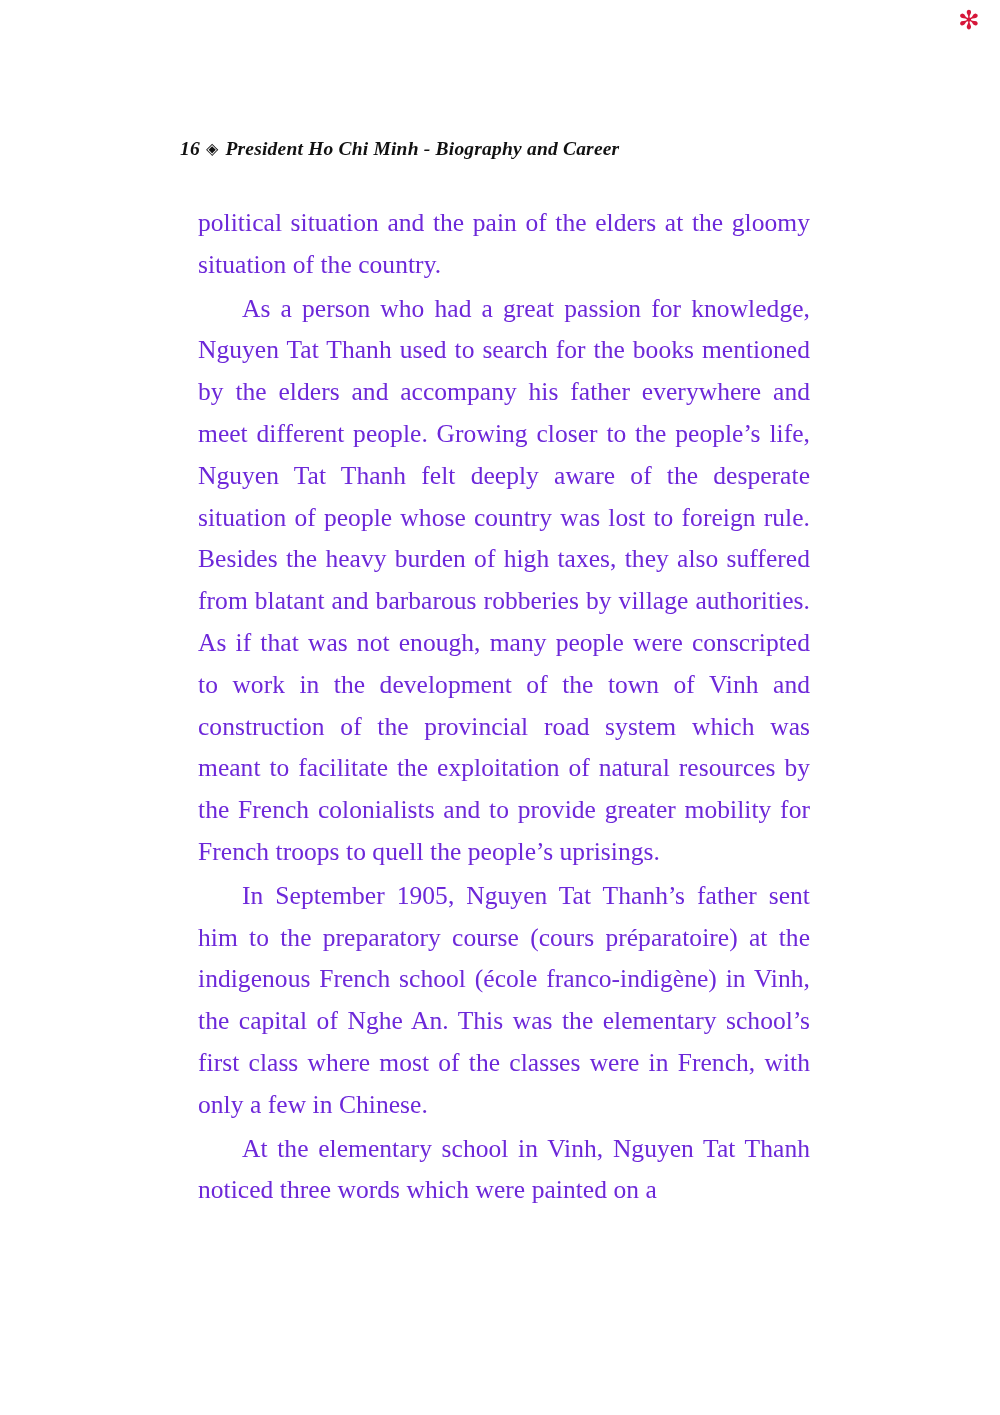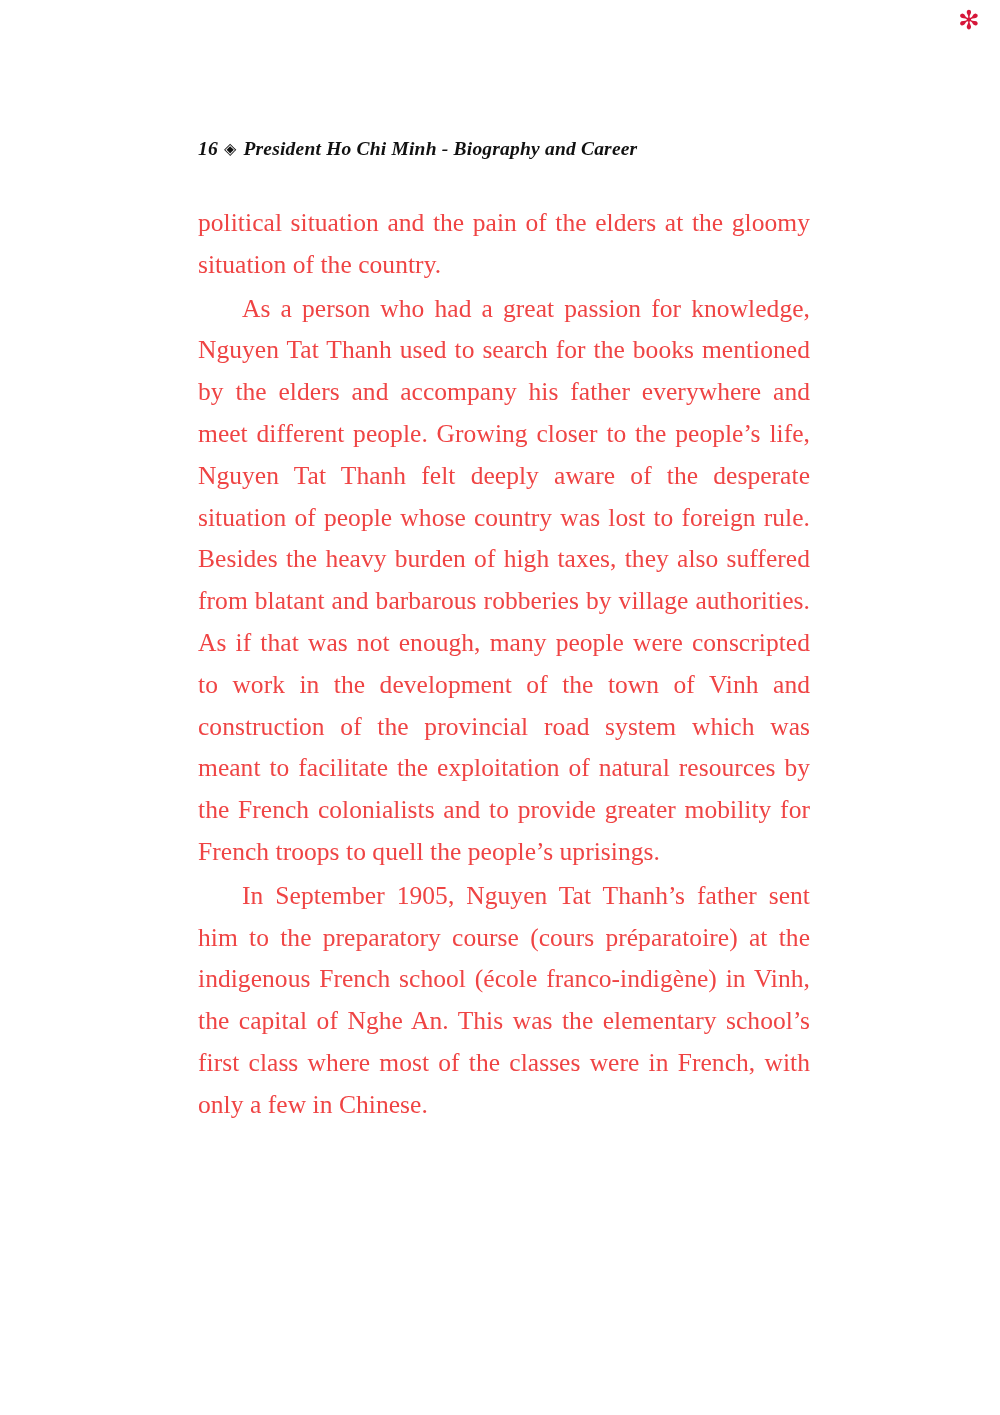--- a/index.html
+++ b/index.html
@@ -31,21 +31,21 @@
     color: #d6173a;
     font-size: 26px;
     line-height: 26px;
     text-align: center;
     user-select: none;
   }
   
   .running-head {
     position: absolute;
     top: 138px;
-    left: 198px;
+    left: 180px;
     width: 620px;
     font-family: "Liberation Serif", serif;
     font-style: italic;
     font-weight: bold;
     font-size: 19.5px;
     letter-spacing: 0.2px;
     color: #111111;
     white-space: nowrap;
   }
   .running-head .folio {
@@ -71,21 +71,21 @@
     top: 202px;
     left: 198px;
     width: 612px;
   }
   p.para {
     margin: 0;
     font-size: 25.5px;
     line-height: 41.8px;
     text-align: justify;
     text-justify: inter-word;
-    color: #ef4444;
+    color: #6d28d9;
     letter-spacing: 0.05px;
   }
   p.para.indent {
     text-indent: 44px;
   }
   p.para + p.para {
     margin-top: 2px;
   }
 </style>
 </head>
@@ -96,15 +96,16 @@
   <div class="corner-mark">✻</div>
 
   <div class="running-head">
     <span class="folio">16</span><span class="diamond">◈</span><span class="head-title">President Ho Chi Minh - Biography and Career</span>
   </div>
 
   <div class="body-col">
     <p class="para">political situation and the pain of the elders at the gloomy situation of the country.</p>
     <p class="para indent">As a person who had a great passion for knowledge, Nguyen Tat Thanh used to search for the books mentioned by the elders and accompany his father everywhere and meet different people. Growing closer to the people’s life, Nguyen Tat Thanh felt deeply aware of the desperate situation of people whose country was lost to foreign rule. Besides the heavy burden of high taxes, they also suffered from blatant and barbarous robberies by village authorities. As if that was not enough, many people were conscripted to work in the development of the town of Vinh and construction of the provincial road system which was meant to facilitate the exploitation of natural resources by the French colonialists and to provide greater mobility for French troops to quell the people’s uprisings.</p>
     <p class="para indent">In September 1905, Nguyen Tat Thanh’s father sent him to the preparatory course (cours préparatoire) at the indigenous French school (école franco-indigène) in Vinh, the capital of Nghe An. This was the elementary school’s first class where most of the classes were in French, with only a few in Chinese.</p>
+    <p class="para indent">At the elementary school in Vinh, Nguyen Tat Thanh noticed three words which were painted on a</p>
   </div>
 
 </div>
 
 </body></html>

